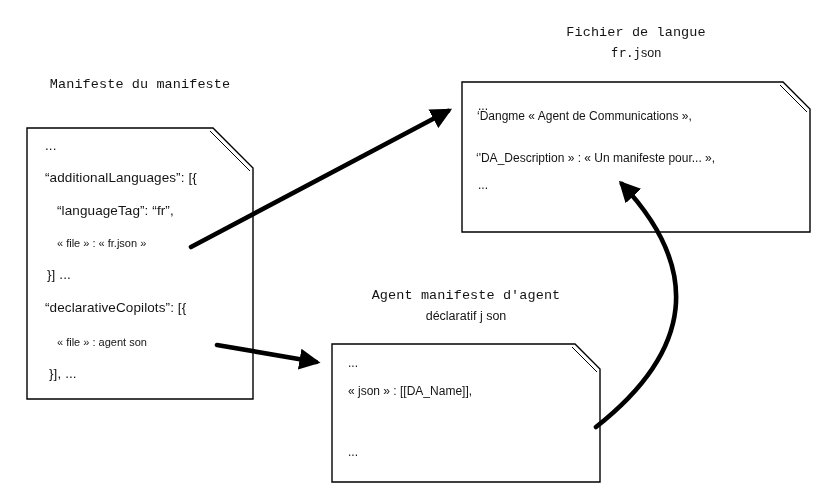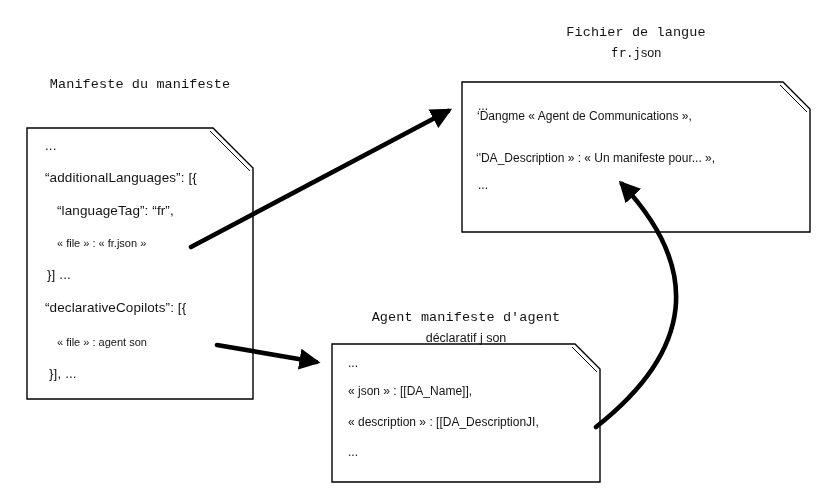--- a/index.html
+++ b/index.html
@@ -80,25 +80,24 @@
     </div>
   </div>
 
   <div class="abs" style="left:462px; top:82px; width:348px; height:150px;">
     <div class="code-line code-md" style="left:16px; top:18px;">...</div>
     <div class="code-line code-md" style="left:15px; top:28px;">‘Dangme « Agent de Communications »,</div>
     <div class="code-line code-md" style="left:14px; top:70px;">‘'DA_Description » : « Un manifeste pour... »,</div>
     <div class="code-line code-md" style="left:16px; top:97px;">...</div>
   </div>
 
-  <div class="abs box-title" style="left:332px; top:311px; width:268px;">
+  <div class="abs box-title" style="left:332px; top:289px; width:268px;">
     <div class="title-main">Agent manifeste d'agent</div>
     <div class="title-sub">déclaratif j son</div>
   </div>
 
   <div class="abs" style="left:332px; top:344px; width:268px; height:138px;">
     <div class="code-line code-md" style="left:16px; top:13px;">...</div>
     <div class="code-line code-md" style="left:16px; top:41px;">« json » : [[DA_Name]],</div>
-    <div class="code-line code-md" style="left:16px; top:72px;">« description » : [[DA_DescriptionJI,</div>
     <div class="code-line code-md" style="left:16px; top:102px;">...</div>
   </div>
 
 </div>
 
 </body></html>

